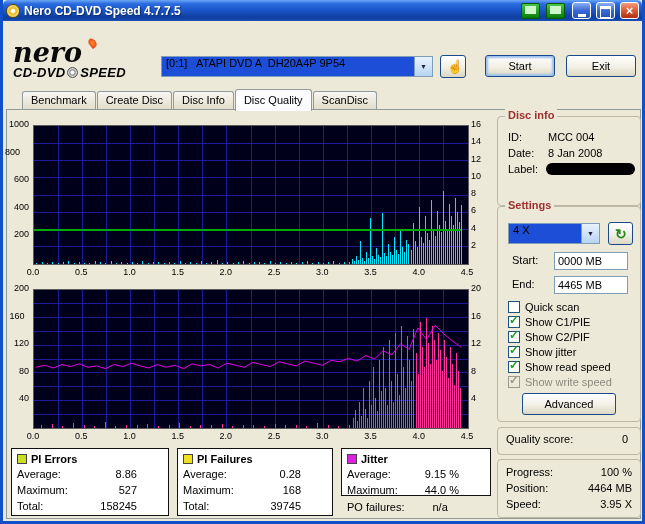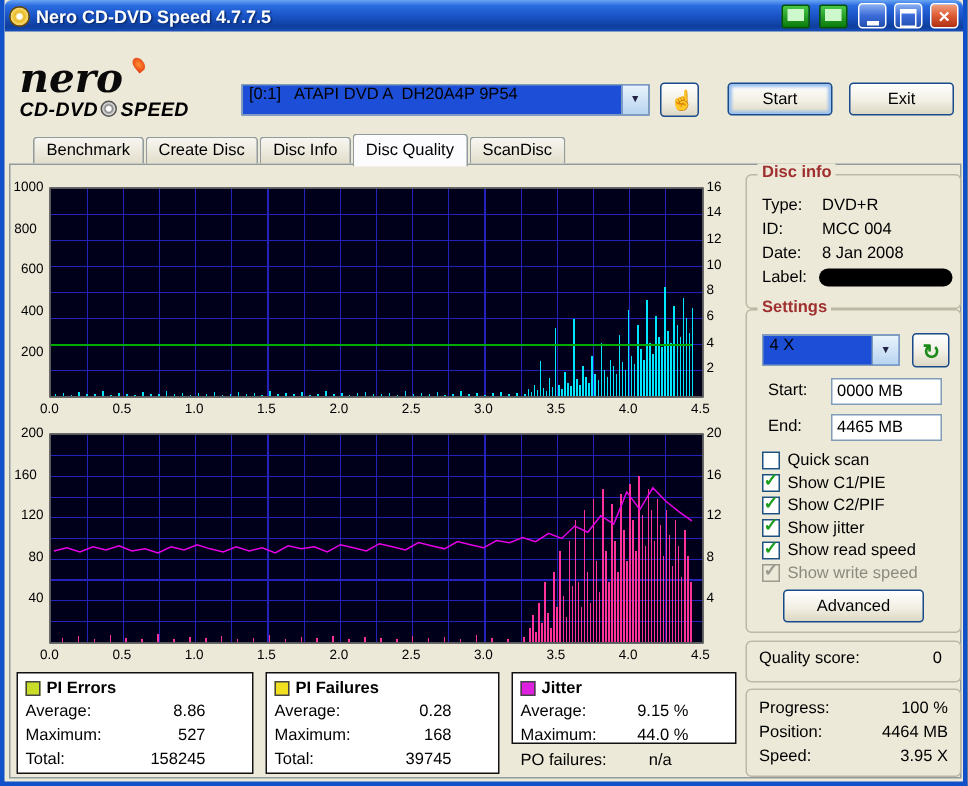--- a/index.html
+++ b/index.html
@@ -282,21 +282,21 @@
         <line x1="415.48266666666666" y1="138" x2="415.48266666666666" y2="77.97" stroke="#00e6ff" stroke-width="1"></line>
         <line x1="417.508" y1="138" x2="417.508" y2="90.39" stroke="#00e6ff" stroke-width="1"></line>
         <line x1="419.5333333333333" y1="138" x2="419.5333333333333" y2="98.67" stroke="#00e6ff" stroke-width="1"></line>
         <line x1="421.5586666666667" y1="138" x2="421.5586666666667" y2="72.45" stroke="#00e6ff" stroke-width="1"></line>
         <line x1="423.58399999999995" y1="138" x2="423.58399999999995" y2="86.25" stroke="#00e6ff" stroke-width="1"></line>
         <line x1="425.6093333333333" y1="138" x2="425.6093333333333" y2="95.91" stroke="#00e6ff" stroke-width="1"></line>
         <line x1="427.6346666666667" y1="138" x2="427.6346666666667" y2="79.35" stroke="#00e6ff" stroke-width="1"></line>
         <line x1="0" y1="103.77600000000001" x2="427.24888888888887" y2="103.77600000000001" stroke="#00aa00" stroke-width="1.5"></line>
       </svg>
       <span class="axlbl" style="left: 0px; top: 0px; width: 24px; text-align: right;">1000</span>
-      <span class="axlbl" style="left: 0px; top: 27.6px; width: 24px; text-align: center;">800</span>
+      <span class="axlbl" style="left: 0px; top: 27.6px; width: 24px; text-align: left;">800</span>
       <span class="axlbl" style="left: 0px; top: 55.2px; width: 24px; text-align: right;">600</span>
       <span class="axlbl" style="left: 0px; top: 82.8px; width: 24px; text-align: right;">400</span>
       <span class="axlbl" style="left: 0px; top: 110.4px; width: 24px; text-align: right;">200</span>
       <span class="axlbl" style="left: 466px; top: 0px; width: 20px; text-align: left;">16</span>
       <span class="axlbl" style="left: 466px; top: 17.25px; width: 20px; text-align: left;">14</span>
       <span class="axlbl" style="left: 466px; top: 34.5px; width: 20px; text-align: left;">12</span>
       <span class="axlbl" style="left: 466px; top: 51.75px; width: 20px; text-align: left;">10</span>
       <span class="axlbl" style="left: 466px; top: 69px; width: 20px; text-align: left;">8</span>
       <span class="axlbl" style="left: 466px; top: 86.25px; width: 20px; text-align: left;">6</span>
       <span class="axlbl" style="left: 466px; top: 103.5px; width: 20px; text-align: left;">4</span>
@@ -503,24 +503,20 @@
 
   <div id="pofail">
     <span>PO failures:</span>
     <span class="pov">n/a</span>
   </div>
 
   <div class="gb" id="gb-discinfo">
     <span class="gb-cap" style="color: rgb(160, 48, 48);">Disc info</span>
     <div id="di-rows">
         <div class="dirow">
-          <span class="dlab">Type:</span>
-          <span class="dval">DVD+R</span>
-        </div>
-        <div class="dirow">
           <span class="dlab">ID:</span>
           <span class="dval">MCC 004</span>
         </div>
         <div class="dirow">
           <span class="dlab">Date:</span>
           <span class="dval">8 Jan 2008</span>
         </div>
         <div class="dirow">
           <span class="dlab">Label:</span>
           <div class="redact"></div>

